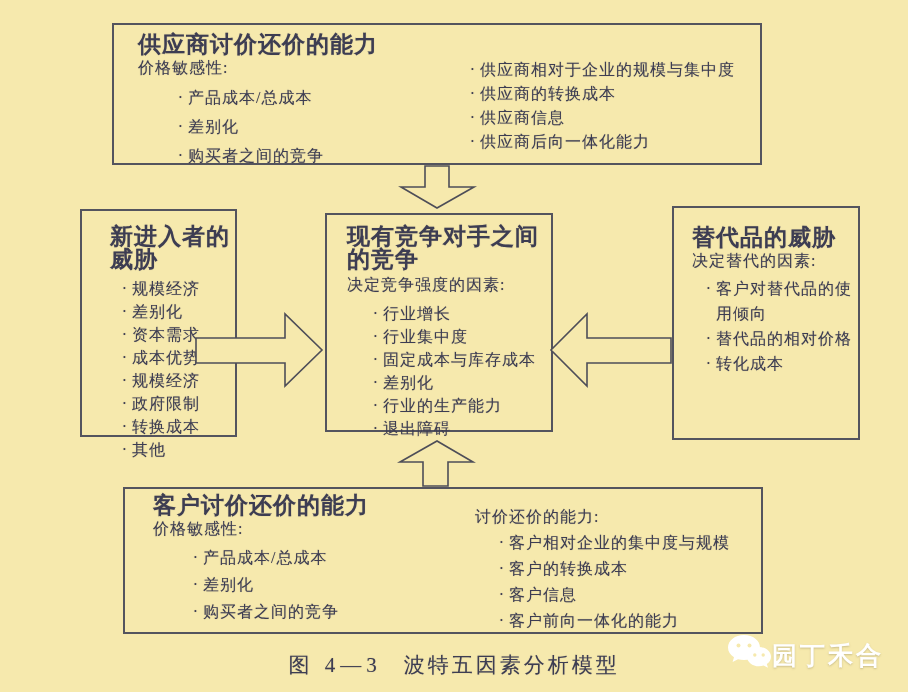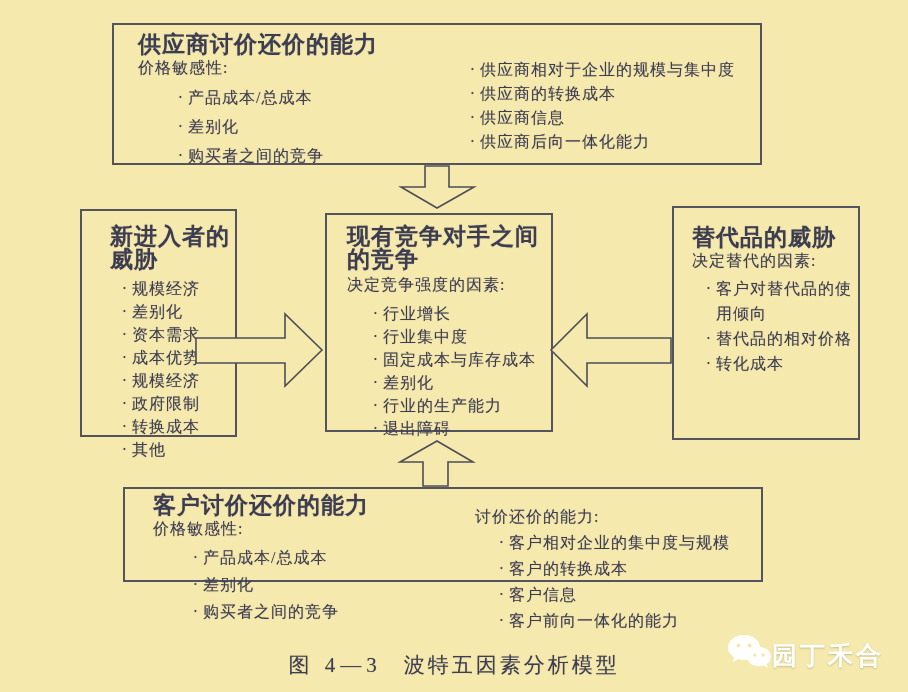--- a/index.html
+++ b/index.html
@@ -36,21 +36,21 @@
   .left-box{left:38px;top:209px;width:157px;height:228px;padding:14px 0 0 28px;margin-left:42px;}
   .left-box .bullets{margin-left:8px;margin-top:6px;line-height:23px;}
   
   .center-box{left:325px;top:213px;width:228px;height:219px;padding:10px 0 0 20px;}
   .center-box .box-subtitle{margin-top:2px;}
   .center-box .bullets{margin-left:22px;margin-top:6px;line-height:23px;}
   
   .right-box{left:672px;top:206px;width:188px;height:234px;padding:18px 6px 0 18px;}
   .right-box .bullets{margin-left:10px;margin-top:4px;line-height:25px;}
   
-  .bottom-box{left:123px;top:487px;width:640px;height:95px;}
+  .bottom-box{left:123px;top:487px;width:640px;height:147px;}
   .bottom-left{left:28px;top:5px;width:300px;}
   .bottom-left .bullets{margin-left:36px;margin-top:4px;line-height:27px;}
   .bottom-right{left:350px;top:16px;width:300px;}
   .bottom-right .bullets{margin-left:20px;margin-top:2px;line-height:26px;}
   
   .arrow-layer{position:absolute;left:0;top:0;pointer-events:none;}
   .arrow-layer polygon{fill:#f6e9ad;stroke:#4e4e58;stroke-width:1.6;stroke-linejoin:miter;}
   
   .caption{
     position:absolute;left:0;top:651px;width:908px;

